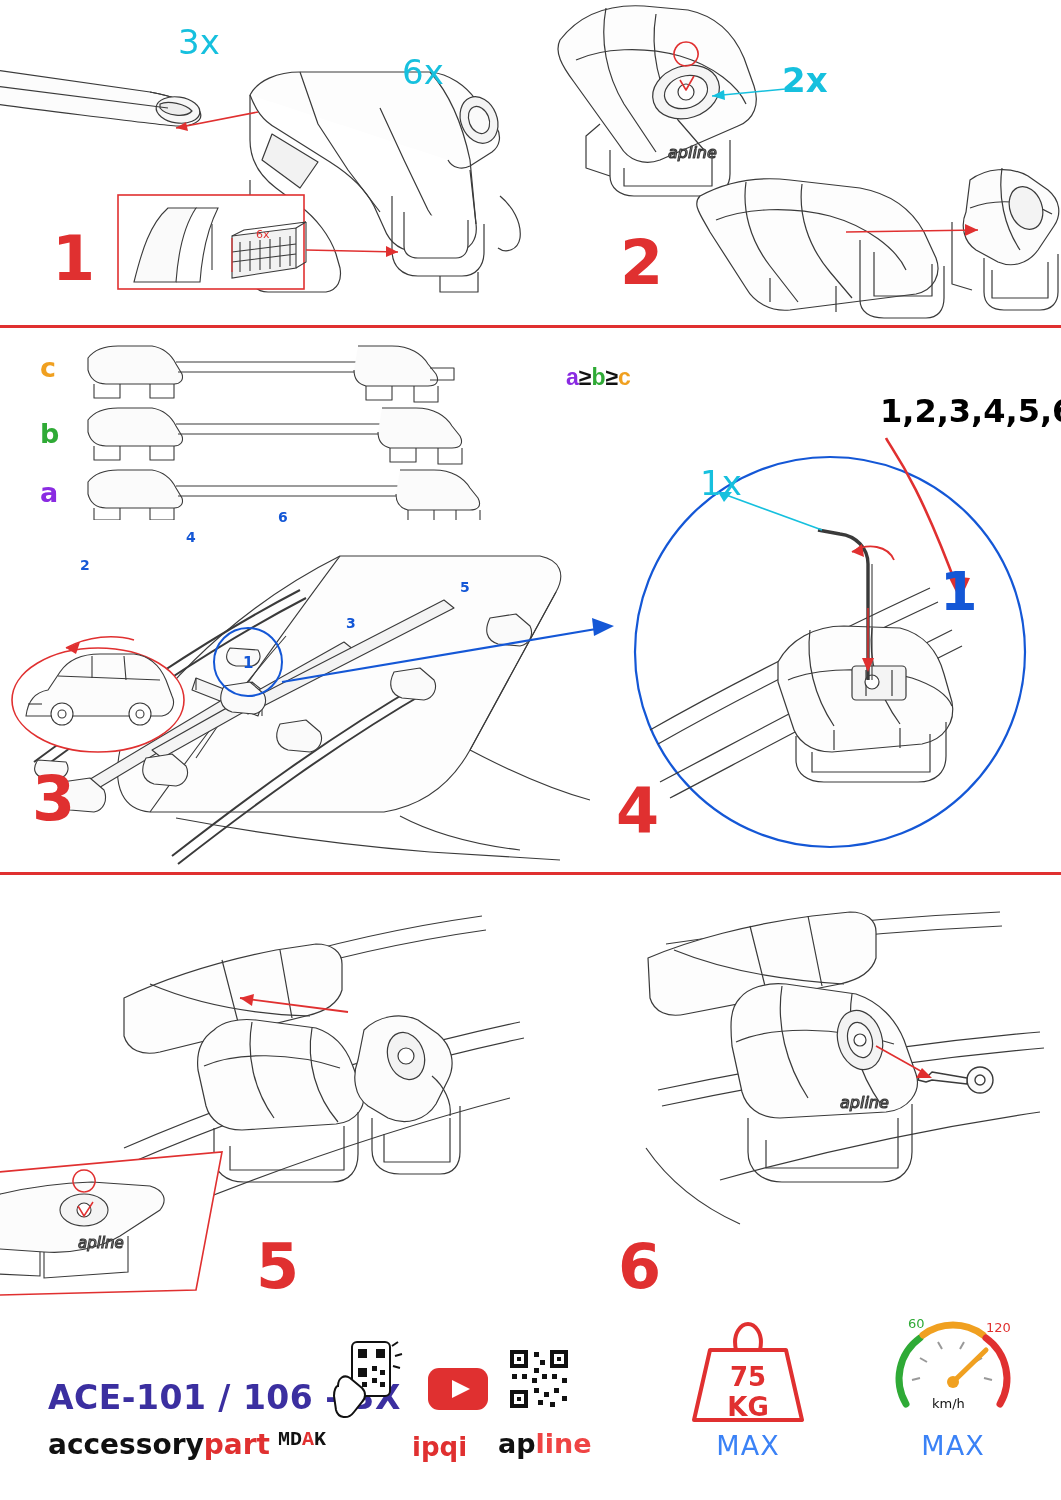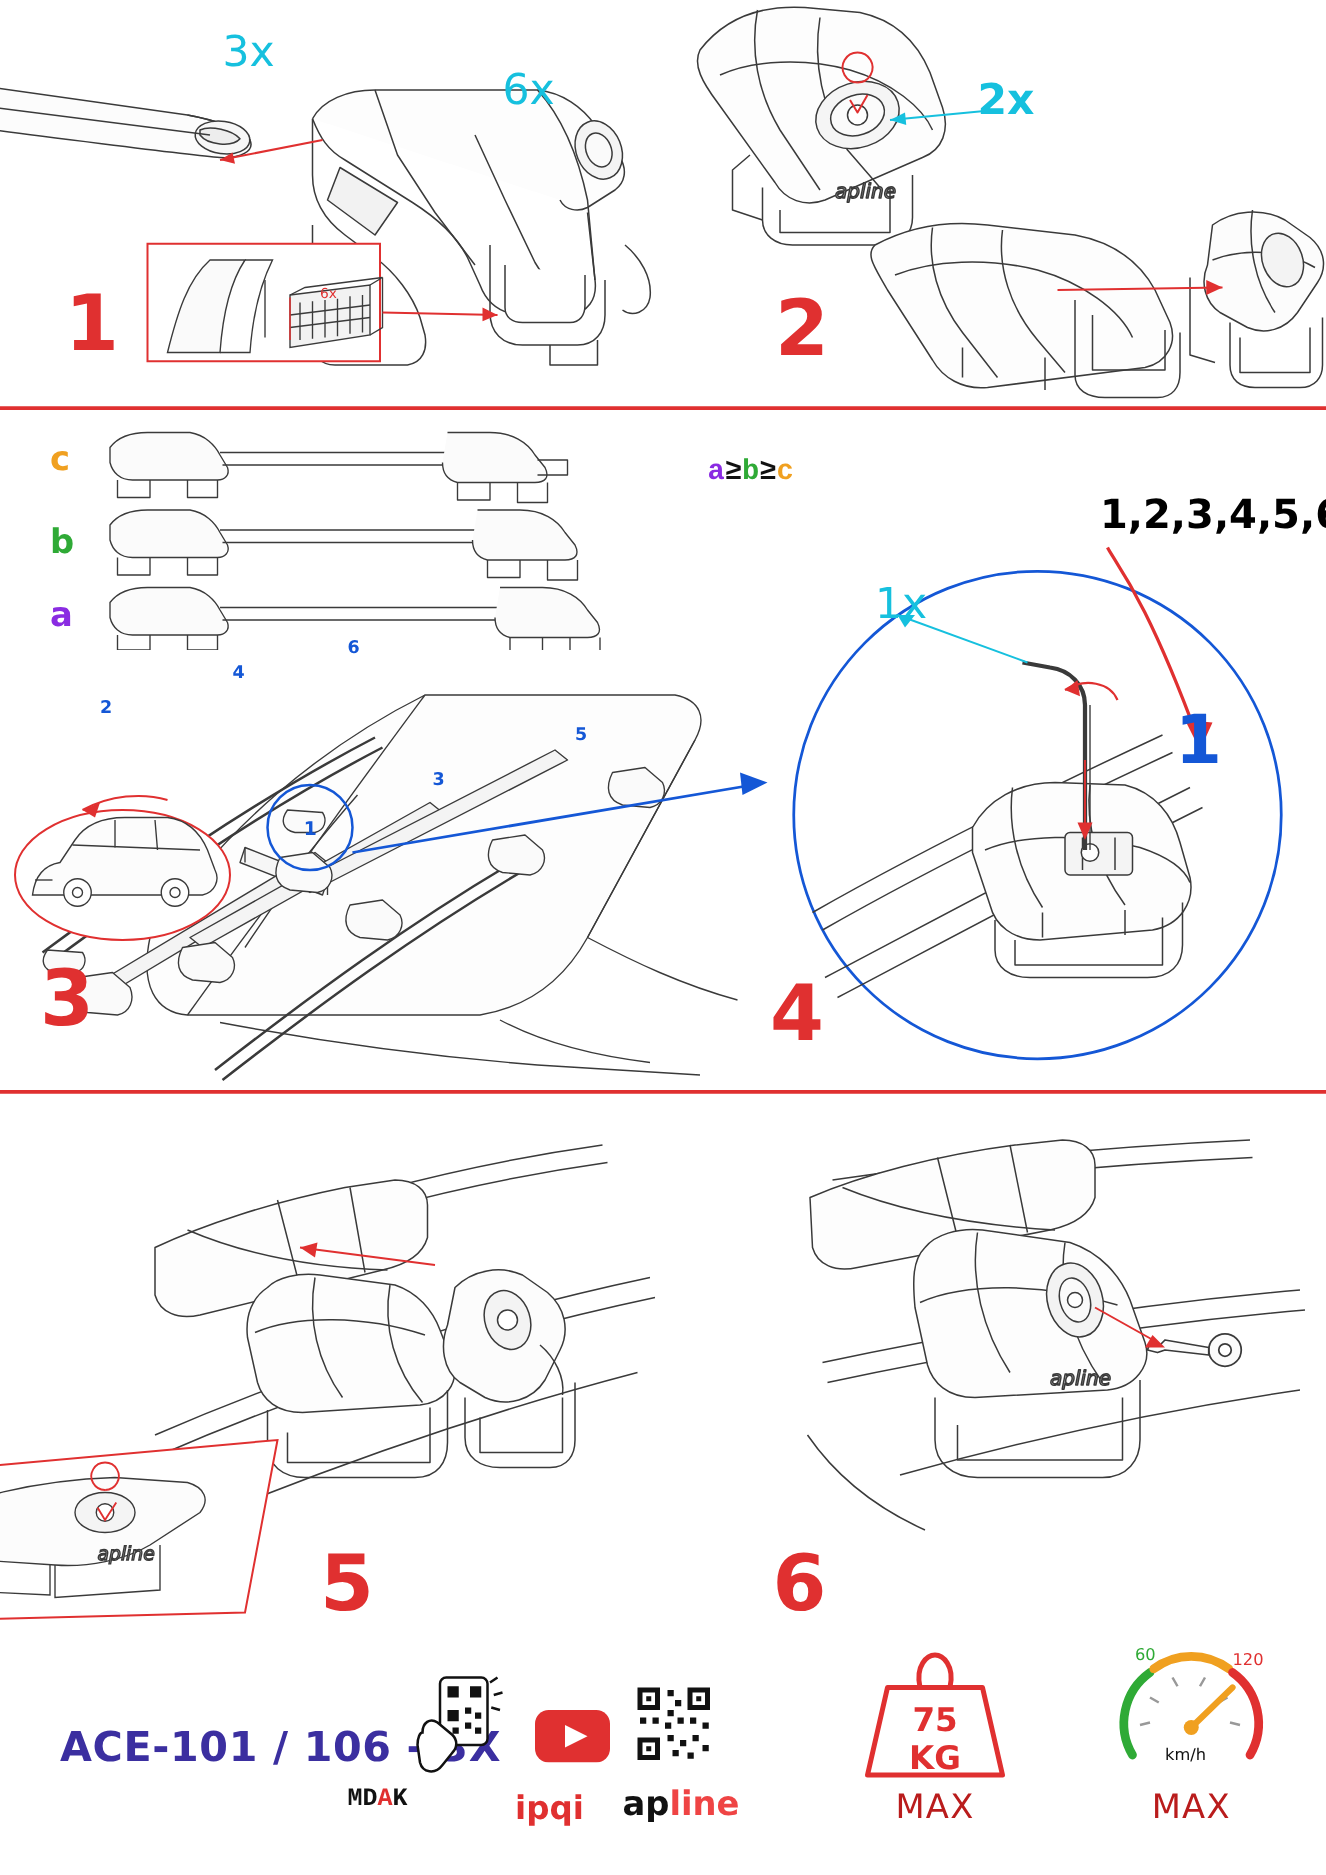--- a/index.html
+++ b/index.html
@@ -37,21 +37,21 @@
     font-size:34px;
     font-weight:normal;
   }
 
   
   .abc { font-size:27px; font-weight:bold; font-family:"DejaVu Sans", sans-serif; }
   .abc.c { color:#f0a020; }
   .abc.b { color:#2faa36; }
   .abc.a { color:#8a2be2; }
 
-  .ineq { font-size:23px; font-weight:bold; font-family:Liberation Mono, monospace; }
+  .ineq { font-size:23px; font-weight:bold; font-family:Liberation Sans, sans-serif; }
   .ineq .la { color:#8a2be2; }
   .ineq .lb { color:#2faa36; }
   .ineq .lc { color:#f0a020; }
   .ineq .op { color:#111; }
 
   .seq {
     font-size:32px; font-weight:bold;
     font-family:"DejaVu Sans", sans-serif;
   }
 
@@ -66,21 +66,21 @@
   }
   .brand-accessorypart { font-size:28px; font-weight:bold; font-family:"DejaVu Sans", sans-serif; }
   .brand-accessorypart .k { color:#111; }
   .brand-accessorypart .r { color:#e03030; }
   .brand-mdak { font-size:20px; font-weight:bold; color:#111; font-family:Liberation Mono, monospace; }
   .brand-mdak .r { color:#e03030; }
   .brand-ipqi { font-size:26px; font-weight:bold; color:#e03030; font-family:"DejaVu Sans", sans-serif; }
   .brand-apline { font-size:27px; font-weight:bold; color:#111; font-family:"DejaVu Sans", sans-serif; }
   .brand-apline .r { color:#ef4444; }
 
-  .maxlabel { font-size:27px; color:#b91c1c; font-family:"DejaVu Sans", sans-serif; letter-spacing:1px; }
+  .maxlabel { font-size:27px; color:#3b82f6; font-family:"DejaVu Sans", sans-serif; letter-spacing:1px; }
   .weighttext { font-size:26px; color:#e03030; font-weight:bold; font-family:"DejaVu Sans", sans-serif; }
 
   .lblfaint { font-size:11px; fill:#e03030; }
 </style>
 </head>
 <body>
 
 <div class="sheet">
 
   <div class="sep s1"></div>
@@ -415,20 +415,23 @@
       <path d="M336 166 L386 194"></path>
       <polygon points="392,198 376,198 382,188" fill="#e03030" stroke="none"></polygon>
     </g>
   </svg>
   <div class="abs stepnum" style="left:618px;top:1236px;">6</div>
 
   <div class="abs" style="left:48px;top:1378px;">
     <span class="footer-title">ACE-101 / 106 - 3X</span>
   </div>
 
+  <div class="abs" style="left:48px;top:1428px;">
+    <span class="brand-accessorypart"><span class="k">accessory</span><span class="r">part</span></span>
+  </div>
 
   <div class="abs" style="left:278px;top:1428px;">
     <span class="brand-mdak"><span>MD</span><span class="r">A</span><span>K</span></span>
   </div>
 
   <div class="abs brand-ipqi" style="left:412px;top:1432px;">ipqi</div>
 
   <div class="abs" style="left:498px;top:1428px;">
     <span class="brand-apline"><span>ap</span><span class="r">line</span></span>
   </div>

